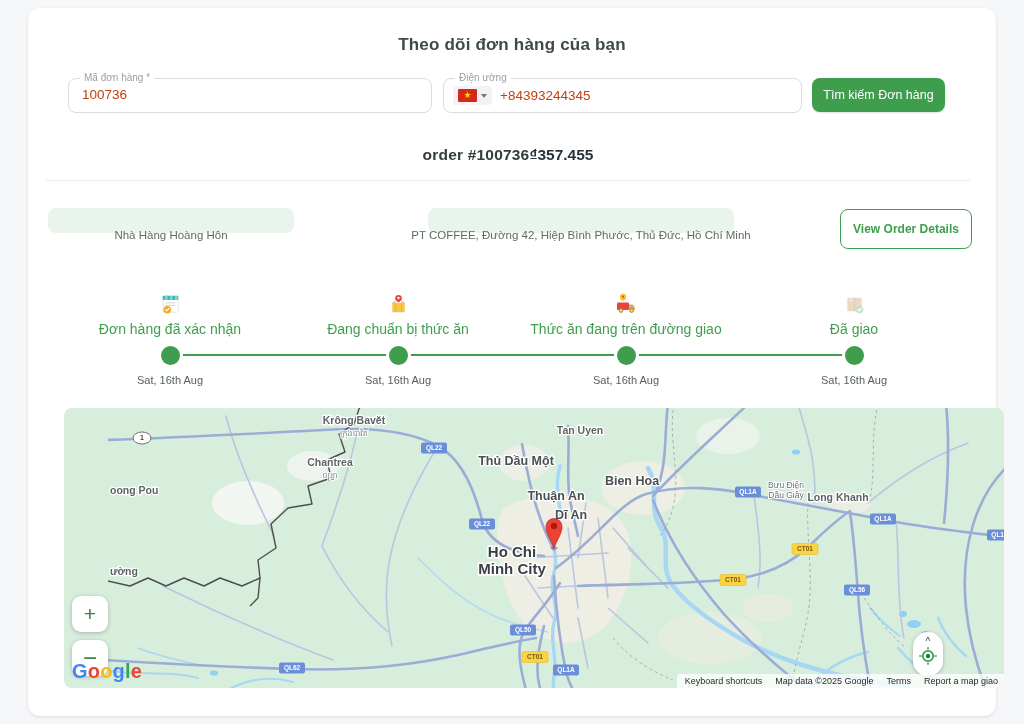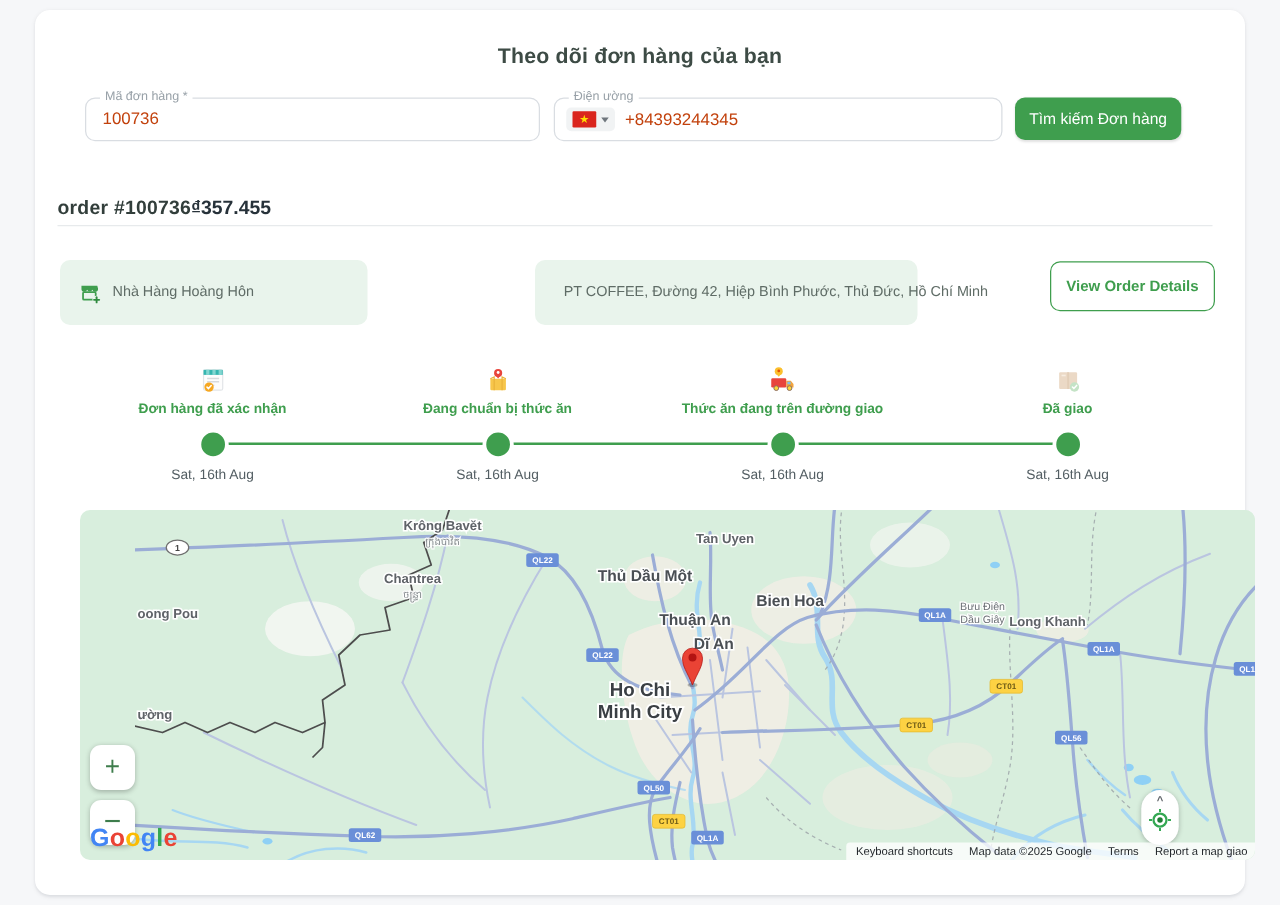--- a/index.html
+++ b/index.html
@@ -42,44 +42,44 @@
   .caret-down{width:0;height:0;border-left:3.5px solid transparent;border-right:3.5px solid transparent;
     border-top:4px solid #6f767d;}
   .field-phone input{padding-left:8px;}
   .btn-primary{
     position:absolute;top:70px;left:784px;width:133px;height:34px;border-radius:8px;
     background:#3f9e4e;color:#fff;font-weight:normal;font-size:12.5px;
     display:flex;align-items:center;justify-content:center;cursor:pointer;
     box-shadow:0 1px 2px rgba(0,0,0,.12);
   }
   
-  .order-row{position:absolute;top:150px;left:18px;right:26px;display:flex;justify-content:flex-start;align-items:center;}
+  .order-row{position:absolute;top:138px;left:18px;right:26px;display:flex;justify-content:center;align-items:center;}
   .order-title{font-size:15.5px;font-weight:bold;color:#323e3b;letter-spacing:.2px;}
   .order-total{font-size:15.5px;font-weight:bold;color:#27323a;}
   .divider{position:absolute;top:172px;left:18px;right:26px;height:1px;background:#e7eaec;}
   
   .chip{
-    position:absolute;top:200px;height:52px;background:#e9f4ec;border-radius:8px;
-    display:flex;align-items:center;gap:9px;padding:12px 14px;box-sizing:border-box;
+    position:absolute;top:200px;height:25px;background:#e9f4ec;border-radius:8px;
+    display:flex;align-items:center;gap:9px;padding:12px 14px;box-sizing:border-box;flex-direction:column;
   }
   .chip-restaurant{left:20px;width:246px;}
   .chip-address{left:400px;width:306px;}
   .chip-text{font-size:11.5px;color:#5f6c66;white-space:nowrap;}
   .btn-outline{
     position:absolute;top:201px;left:812px;width:130px;height:38px;border-radius:8px;
     border:1px solid #3f9e4e;background:#fff;color:#3f9e4e;font-weight:bold;font-size:12px;
     display:flex;align-items:center;justify-content:center;cursor:pointer;
   }
   
   .tracker{position:absolute;top:282px;left:28px;width:912px;height:104px;}
   .track-line{position:absolute;top:64px;left:12.5%;right:12.5%;height:2px;background:#3f9e4e;}
   .steps{position:relative;display:flex;height:100%;}
   .step{flex:1;display:flex;flex-direction:column;align-items:center;}
   .step-icon{height:26px;display:flex;align-items:flex-end;margin-bottom:5px;}
-  .step-label{font-size:11px;font-weight:bold;color:#3f9e4e;height:15px;margin-bottom:7px;white-space:nowrap;}
+  .step-label{font-size:14px;font-weight:normal;color:#3f9e4e;height:15px;margin-bottom:7px;white-space:nowrap;}
   .step-dot{width:19px;height:19px;border-radius:50%;background:#3f9e4e;border:3px solid #fff;z-index:2;}
   .step-date{margin-top:6px;font-size:11px;color:#535e63;}
   .faded{opacity:.5;}
   
   .map-wrap{position:absolute;top:400px;left:36px;width:896px;height:280px;border-radius:8px;overflow:hidden;background:#d8eedd;cursor:grab;padding-left:44px;}
   .map-wrap svg{display:block;}
   text{font-family:"Liberation Sans", sans-serif;}
   .m-town{font-size:10.5px;font-weight:bold;fill:#5f6368;paint-order:stroke;stroke:#ffffff;stroke-width:2.5px;text-anchor:middle;}
   .m-city{font-size:12.5px;font-weight:bold;fill:#4a4f54;paint-order:stroke;stroke:#ffffff;stroke-width:2.5px;text-anchor:middle;}
   .m-metro{font-size:15px;font-weight:bold;fill:#3a3f44;paint-order:stroke;stroke:#ffffff;stroke-width:3px;text-anchor:middle;}

